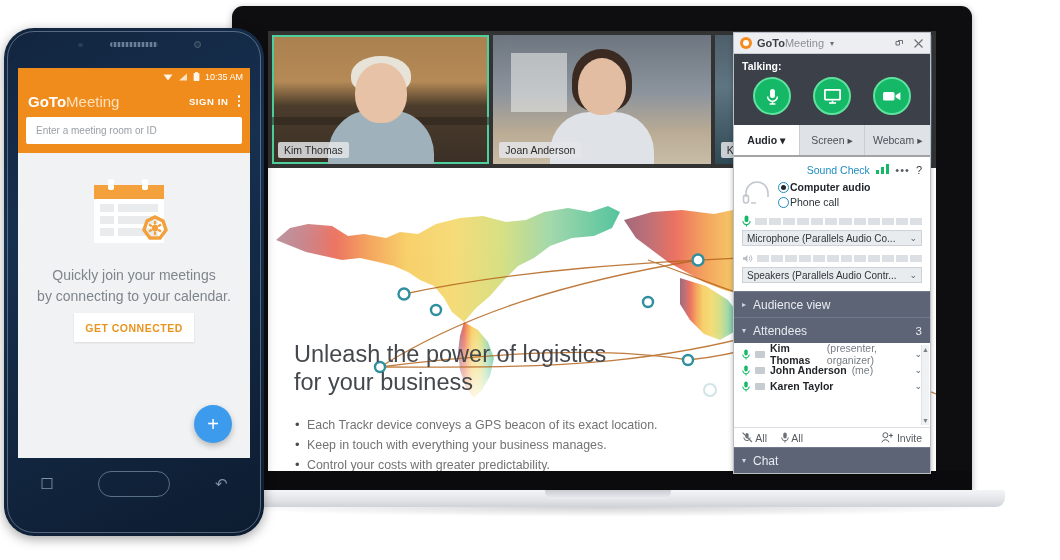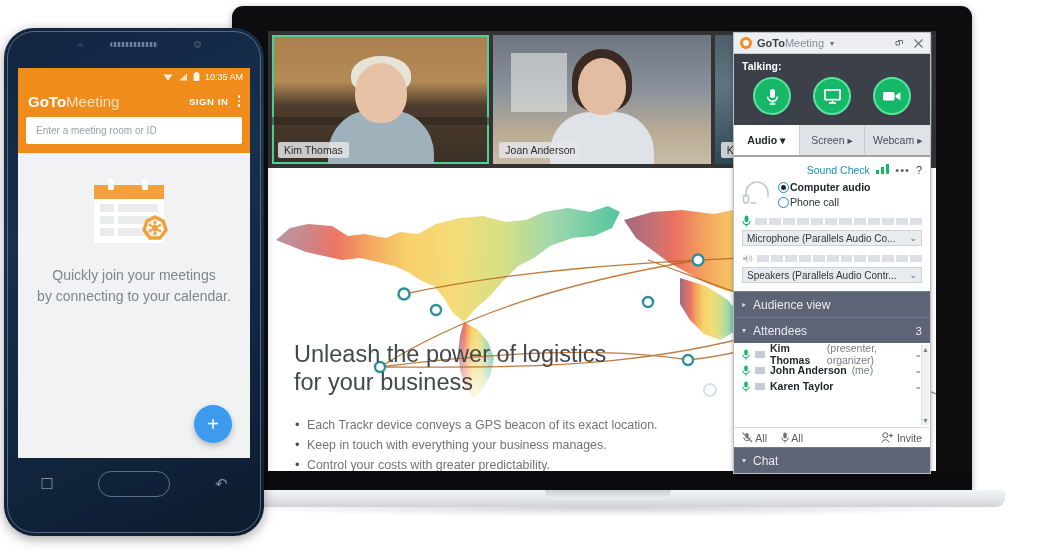--- a/index.html
+++ b/index.html
@@ -672,20 +672,21 @@
                 <path d="M16.2 9.3 L19 7.5"></path>
             </g>
           </g>
         </svg>
 
         <div class="ph-copy">
           <div>Quickly join your meetings</div>
           <div>by connecting to your calendar.</div>
         </div>
 
+        <div class="ph-cta">GET CONNECTED</div>
 
         <div class="ph-fab">
           <span>+</span>
         </div>
       </div>
     </div>
 
     <div class="ph-nav">
       <span class="nav-ico">☐</span>
       <span class="home-btn"></span>

